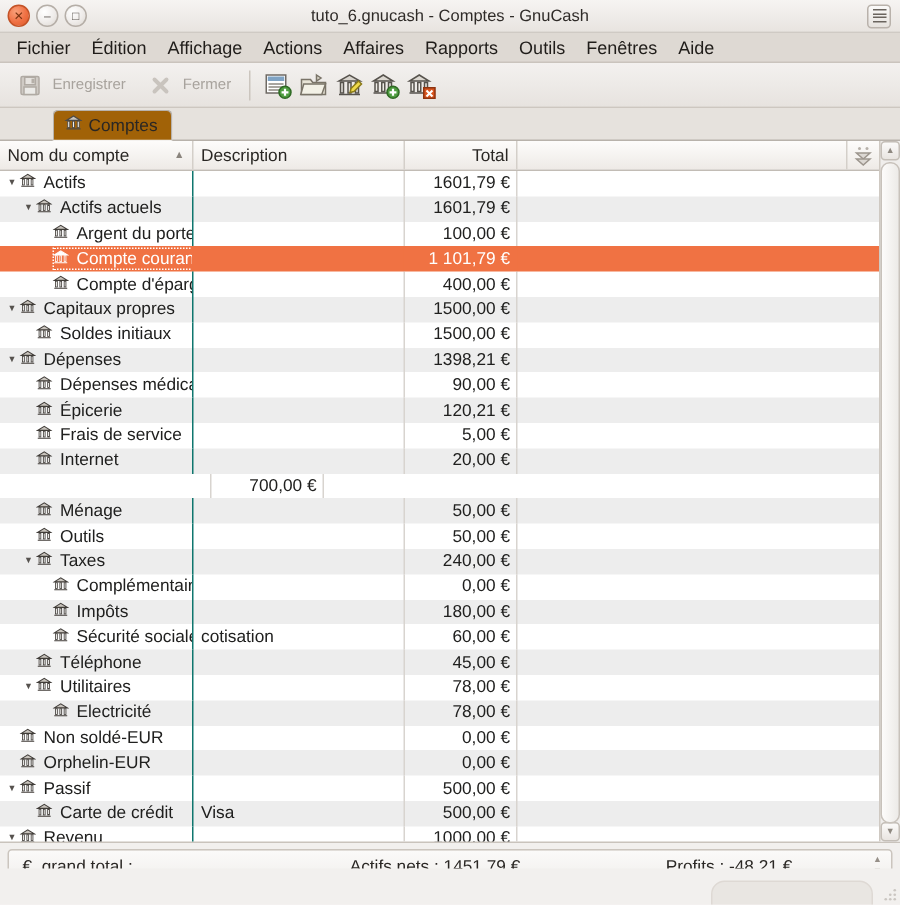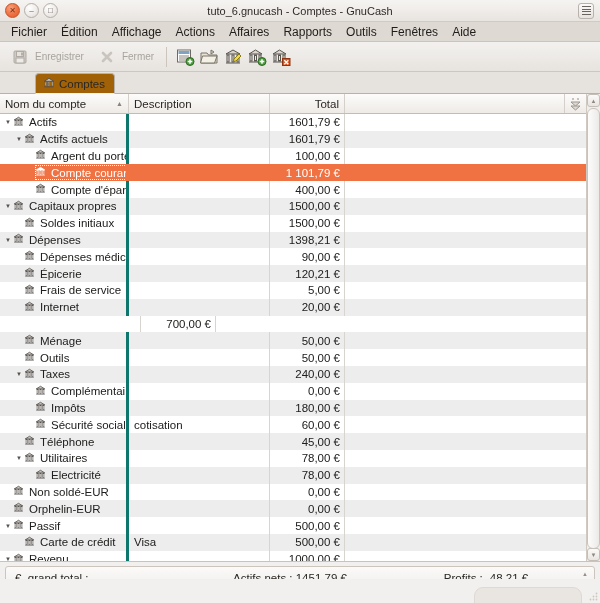--- a/index.html
+++ b/index.html
@@ -127,21 +127,21 @@
   }
 
   #rows { position: relative; }
   .row {
     display: flex; height: 16.8px; align-items: center;
     font-size: 11.5px; color: #20201f;
   }
   .row.alt { background: #ededed; }
   .row.sel { background: #f07243; color: #ffffff; }
   .cell { overflow: hidden; white-space: nowrap; height: 100%; display: flex; align-items: center; }
-  .cell.name { width: 129px; border-right: 3px solid #0f766e; padding-right: 2px; }
+  .cell.name { width: 129px; border-right: 1px solid #0f766e; padding-right: 2px; }
   .cell.desc { width: 141px; border-right: 1px solid #d8d4cf; padding-left: 5px; }
   .cell.total { width: 75px; justify-content: flex-end; padding-right: 4px; border-right: 1px solid #d8d4cf; }
   .cell.blank { flex: 1; }
   .row.sel .cell.name, .row.sel .cell.desc, .row.sel .cell.total { border-right-color: #f07243; }
 
   .expander { width: 10px; text-align: center; font-size: 6px; color: #56524e; flex: 0 0 auto; }
   .row.sel .expander { color: #ffffff; }
   .acct-label { padding: 0 2px; }
   .row.sel .namebox {
     outline: 1px dotted #ffffff; outline-offset: -1px;

